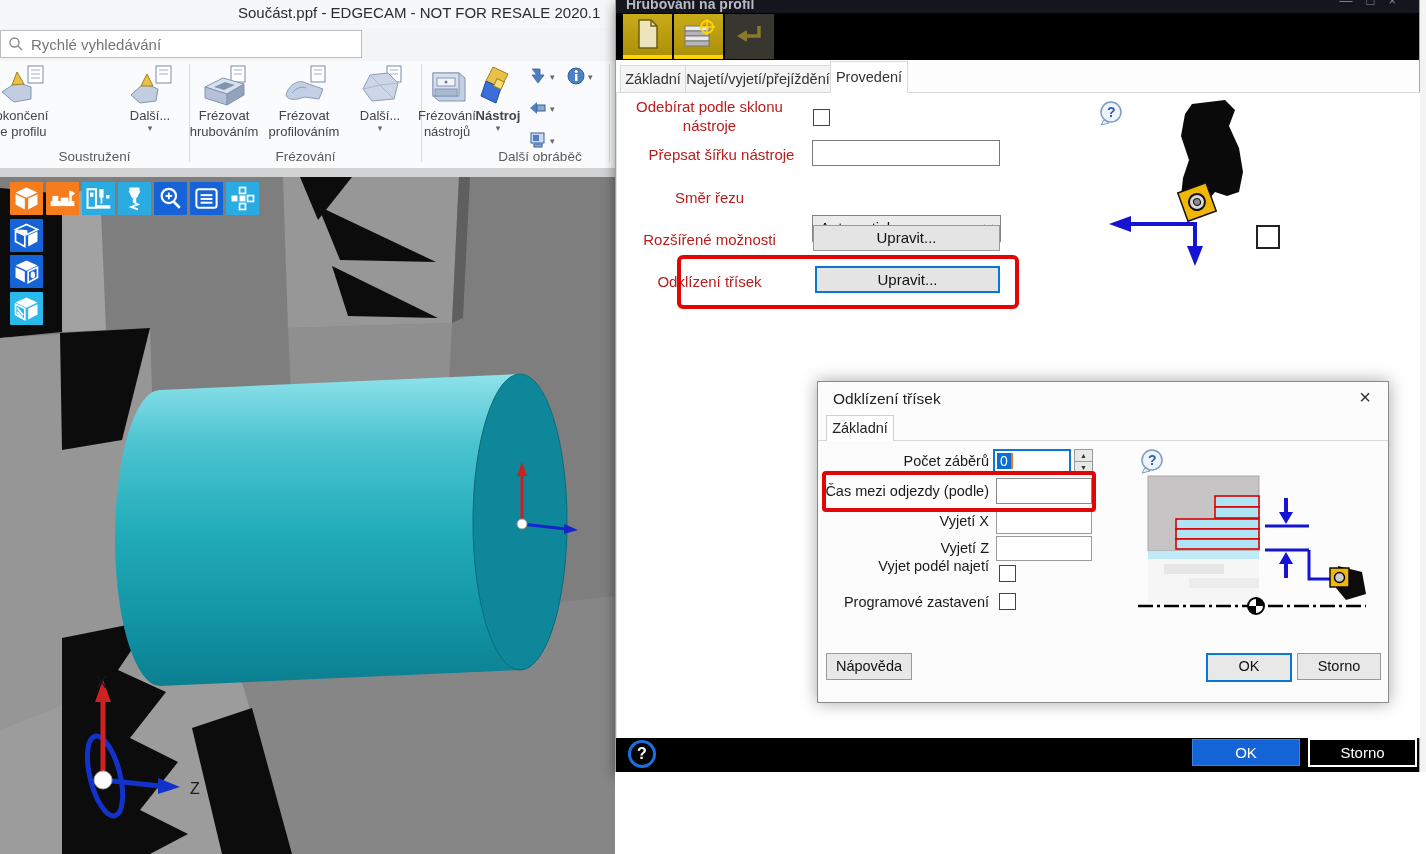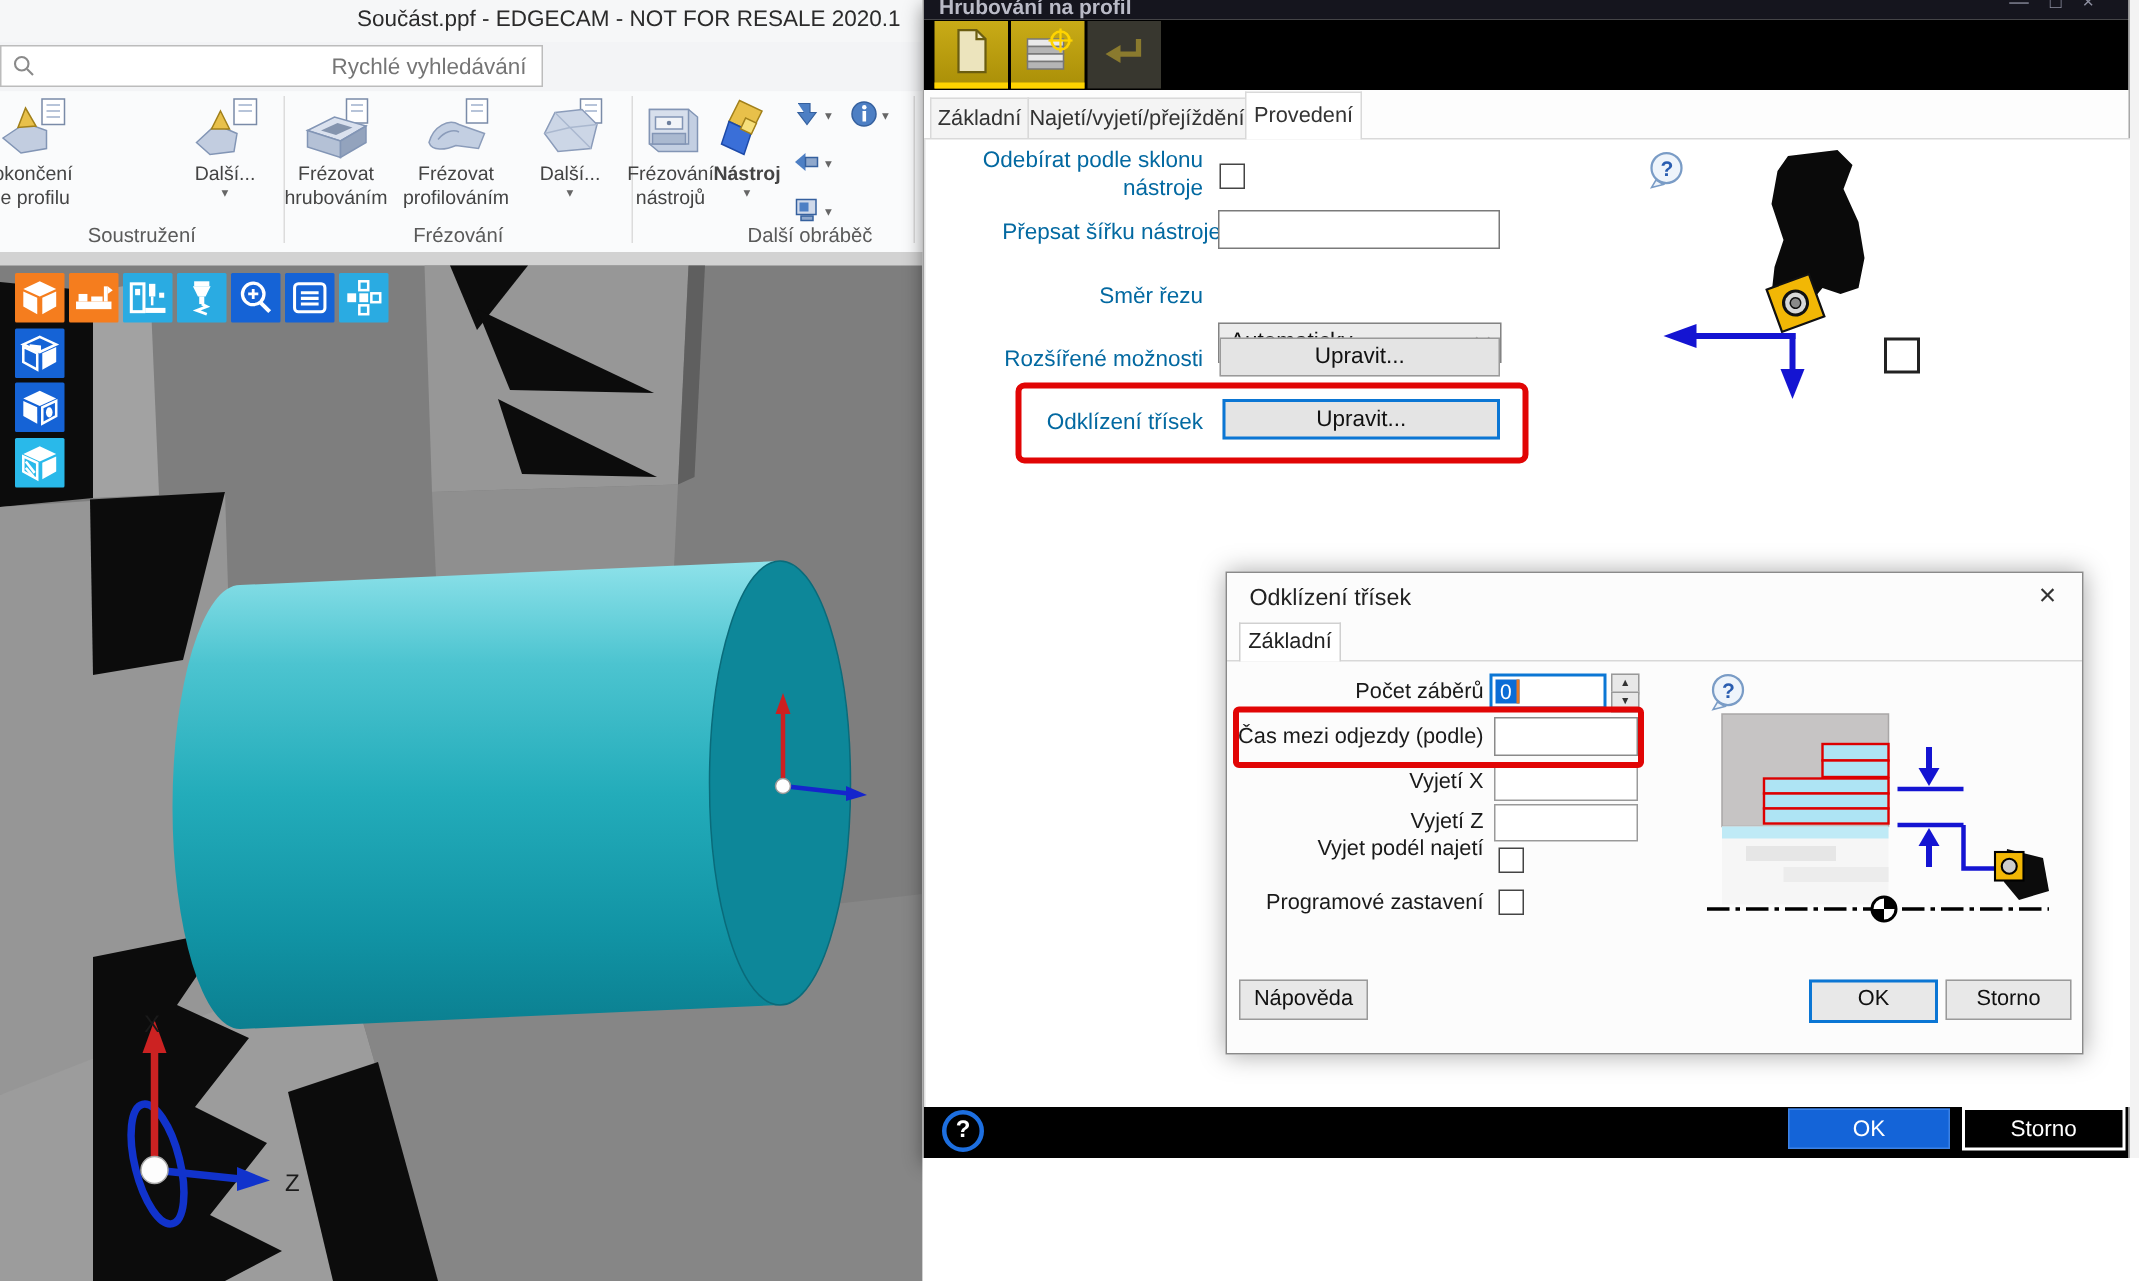--- a/index.html
+++ b/index.html
@@ -6,21 +6,21 @@
   #screen{position:relative;width:1426px;height:854px;overflow:hidden;background:#fff;
           font-family:"Liberation Sans",sans-serif;-webkit-font-smoothing:antialiased;}
   .abs{position:absolute;}
   
   .titlebar{left:0;top:0;width:1426px;height:28px;background:#f6f7f8;}
   .title-text{left:238px;top:4px;width:377px;height:20px;font-size:15px;color:#2b2b2b;
               white-space:nowrap;overflow:hidden;}
   .searchrow{left:0;top:28px;width:615px;height:33px;background:#f3f4f6;}
   .searchbox{left:0;top:2px;width:360px;height:26px;background:#fff;border:1px solid #bcbcbc;}
   .searchbox input{position:absolute;left:28px;top:2px;width:320px;height:20px;border:0;outline:0;
-                   font-size:15px;color:#444;background:transparent;font-family:inherit;text-align:right;}
+                   font-size:15px;color:#444;background:transparent;font-family:inherit;}
   .ribbon{left:0;top:61px;width:615px;height:107px;background:#fafbfc;border-bottom:1px solid #c9c9c9;}
   .rdiv{top:3px;width:1px;height:98px;background:#dcdcdc;}
   .rbtn{top:2px;height:84px;text-align:center;cursor:default;}
   .rbtn svg{display:block;margin:2px auto 1px auto;}
   .rline{font-size:13px;color:#444;line-height:16px;white-space:nowrap;}
   .rarrow{font-size:9px;color:#666;line-height:9px;}
   .rgrp{bottom:2px;height:17px;font-size:13.5px;color:#5a5a5a;text-align:center;white-space:nowrap;}
   .rsmall{width:34px;height:26px;}
   .rsmall svg{vertical-align:middle;}
   .rsmall .rarrow{display:inline-block;margin-left:2px;}
@@ -39,21 +39,21 @@
   .tbtn.gold{background:linear-gradient(#c9ab17,#a98e07);}
   .tbtn.gold:after{content:"";position:absolute;left:0;bottom:0;width:100%;height:4px;background:#ffd400;}
   .tbtn.dis{background:#38372f;}
   .tbtn svg{display:block;margin:4px auto;}
   .dlg-tabs{left:0;top:60px;width:804px;height:32px;background:#fdfdfd;}
   .dtab{top:5px;height:26px;background:#f4f4f4;border:1px solid #d9d9d9;border-bottom:0;
         font-size:14.5px;color:#333;text-align:center;line-height:26px;white-space:nowrap;z-index:1;}
   .dtab.active{top:1px;height:31px;background:#fff;line-height:30px;z-index:3;}
   .dlg-content{left:0;top:92px;width:803px;height:645px;background:#fff;border-top:1px solid #d9d9d9;
                border-left:1px solid #e2e2e2;z-index:2;}
-  .f-label{font-size:15px;color:#0369a1;text-align:right;left:0;width:185px;white-space:nowrap;}
+  .f-label{font-size:15px;color:#b91c1c;text-align:center;left:0;width:185px;white-space:nowrap;}
   .checkbox{width:15px;height:15px;background:#fff;border:1px solid #444;}
   .txt-input{position:absolute;border:1px solid #7a7a7a;background:#fff;font-size:15px;
              font-family:inherit;padding:0 4px;outline:0;color:#111;}
   .combo{background:#ececec;border:1px solid #838383;font-size:15px;color:#111;}
   .combo .cv{position:absolute;left:7px;top:3px;}
   .combo svg{position:absolute;right:6px;top:8px;}
   .gbtn{background:#e4e4e4;border:1px solid #9a9a9a;font-size:15px;color:#111;
         text-align:center;}
   .gbtn.focus{border:2px solid #0b76d4;}
   .redbox{border:4px solid #e10505;border-radius:6px;background:transparent;z-index:4;pointer-events:none;}

